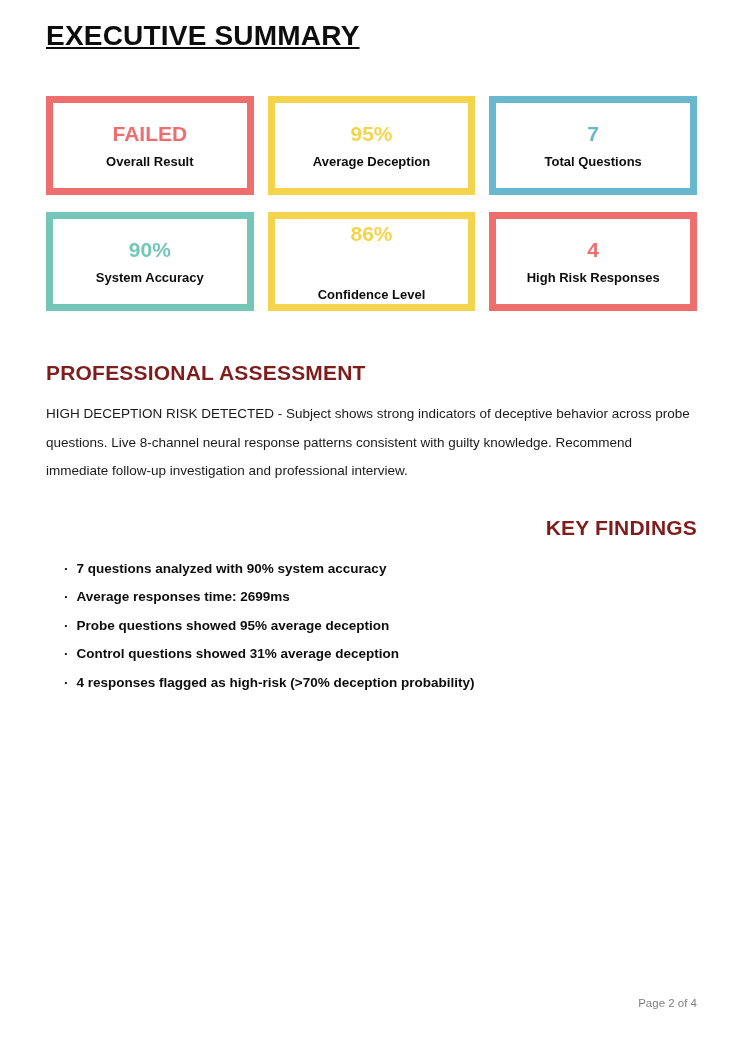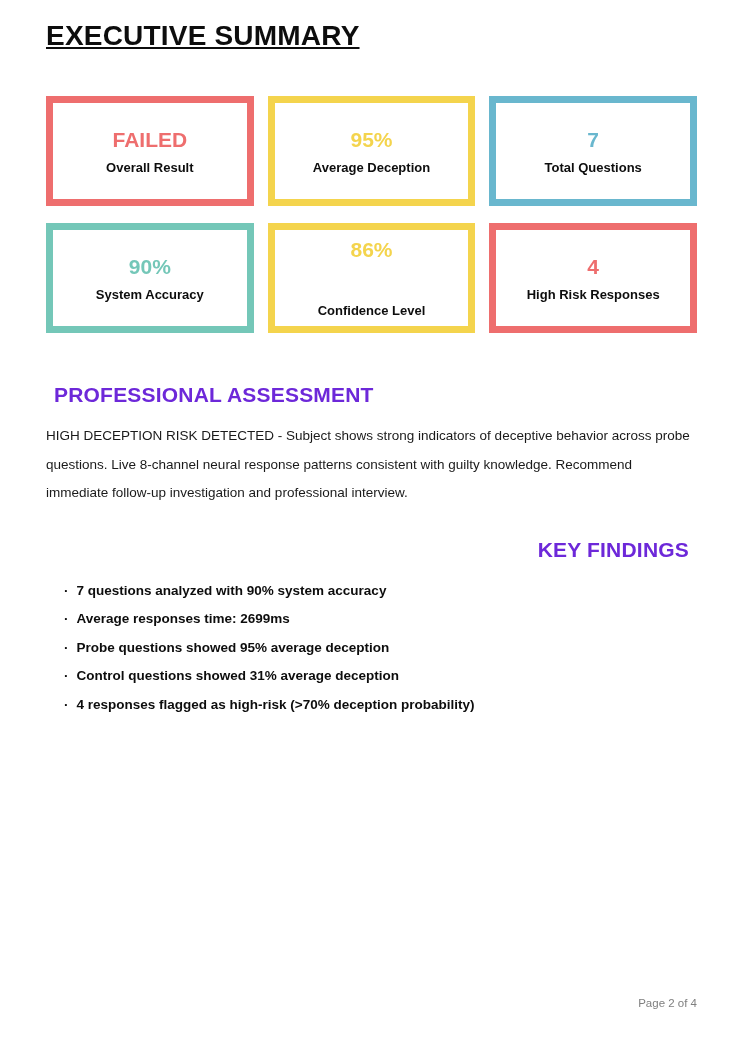--- a/index.html
+++ b/index.html
@@ -29,21 +29,21 @@
   }
   .stat-grid {
     margin-top: 44px;
     width: 651px;
     display: grid;
     grid-template-columns: repeat(3, 1fr);
     column-gap: 14px;
     row-gap: 17px;
   }
   .stat-card {
-    height: 110px;
+    height: 99px;
     border: 7px solid #000;
     background: #ffffff;
     display: flex;
     flex-direction: column;
     align-items: center;
     justify-content: center;
     gap: 11px;
     text-align: center;
   }
   .stat-value {
@@ -54,22 +54,22 @@
   .stat-label {
     font-size: 13px;
     font-weight: bold;
     color: #0d0d0d;
     line-height: 1;
   }
   .section { margin-top: 50px; }
   .section-heading {
     font-size: 21px;
     font-weight: bold;
-    color: #6d28d9;
-    margin: 8px;
+    color: #7f1d1d;
+    margin: 0;
     letter-spacing: 0.2px;
   }
   .assessment-body {
     margin: 15px 0 0 0;
     width: 652px;
     font-size: 13.5px;
     line-height: 28.5px;
     color: #1a1a1a;
     font-weight: normal;
   }

